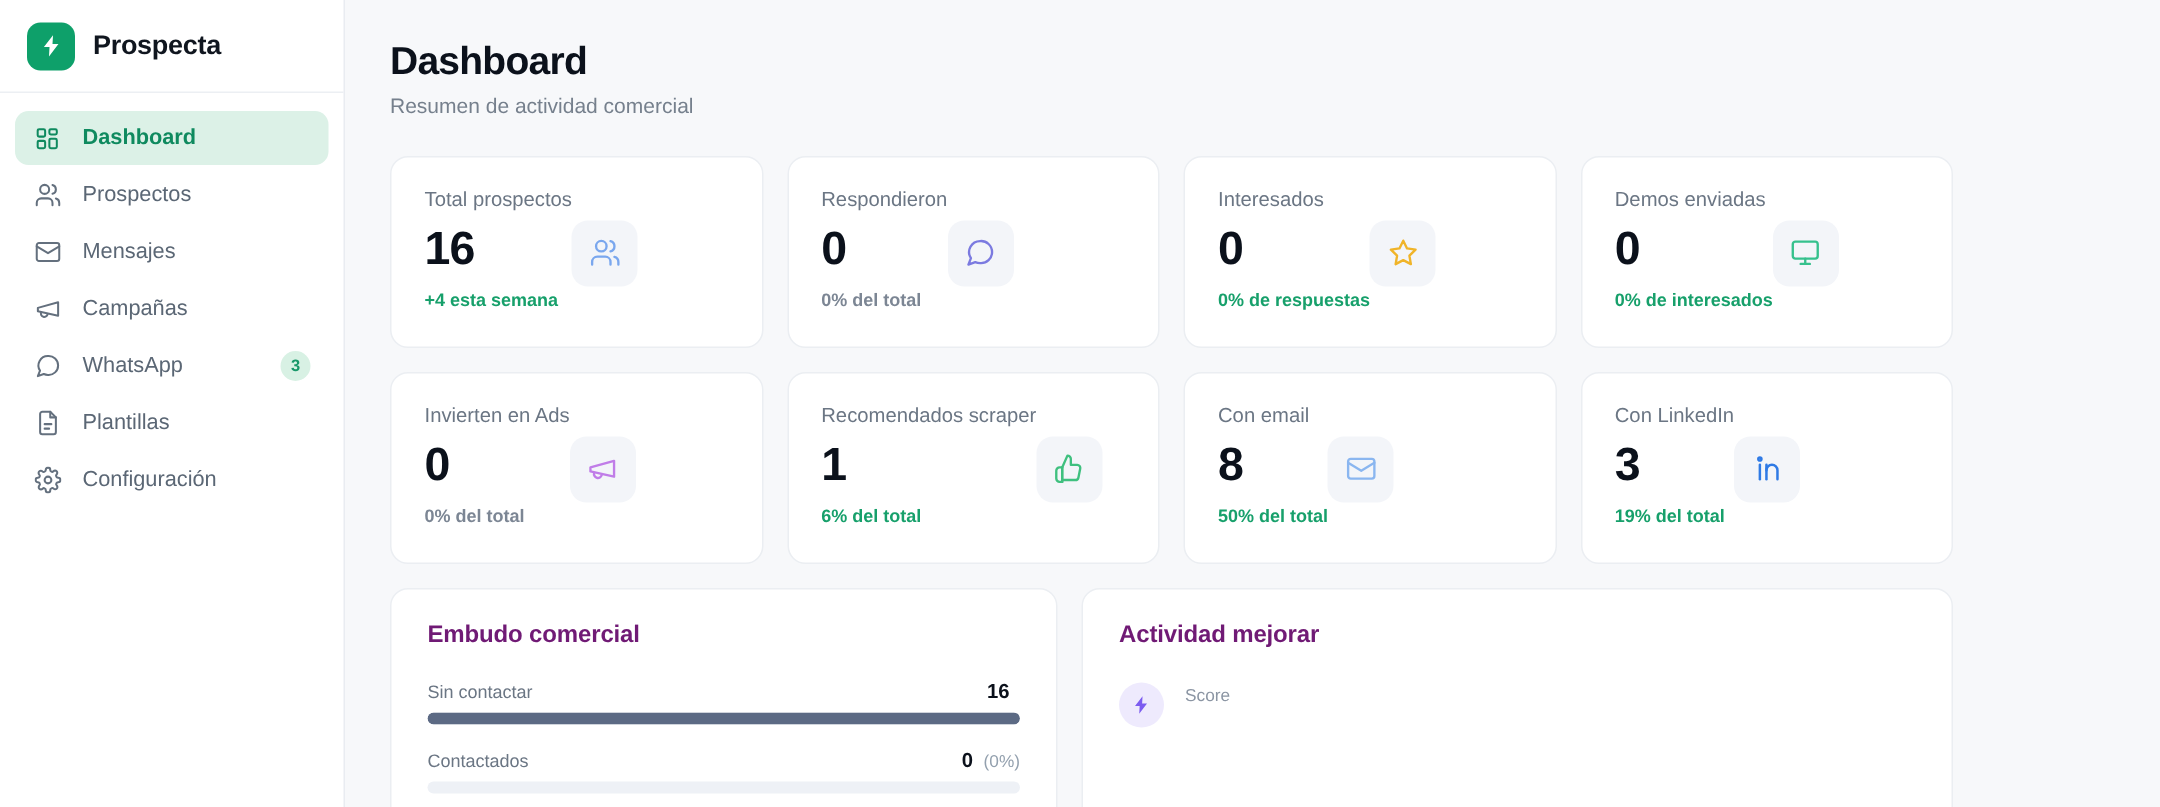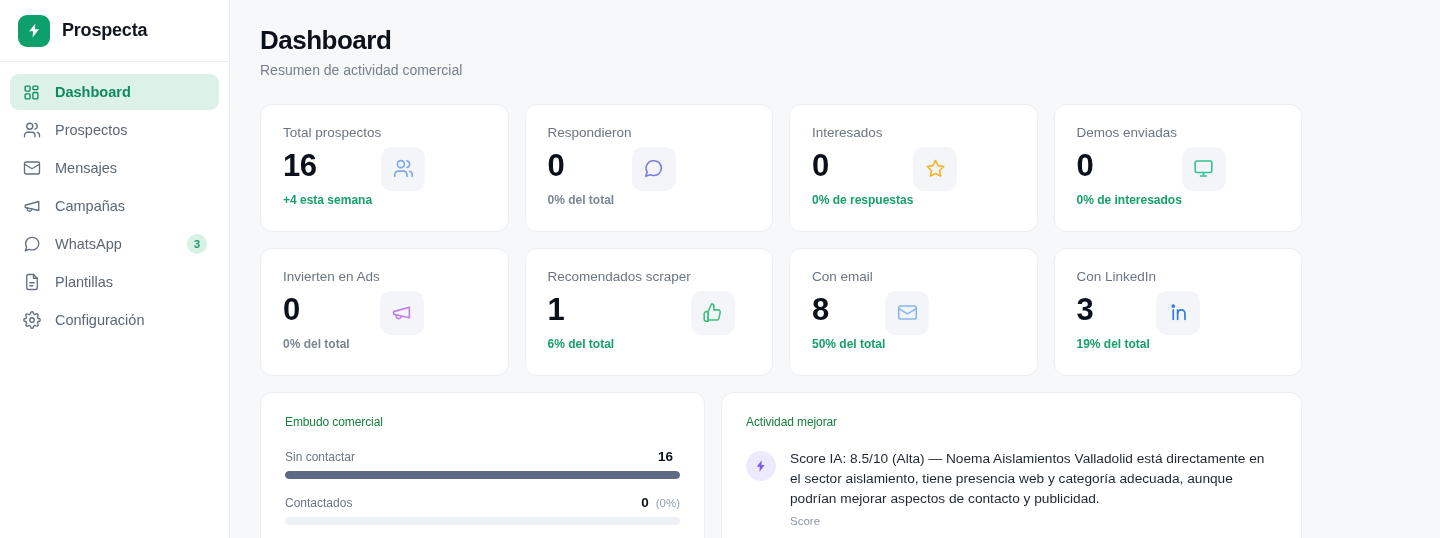--- a/index.html
+++ b/index.html
@@ -104,21 +104,21 @@
     gap: 16px;
     margin-top: 16px;
   }
   .panel {
     background: #ffffff;
     border: 1px solid #ebeef2;
     border-radius: 12px;
     padding: 22px 24px;
     min-height: 160px;
   }
-  .panel-title { font-size: 12px; font-weight: 400; color: #15803d; letter-spacing: -0.1px; }
+  .panel-title { font-size: 16px; font-weight: 700; color: #701a75; letter-spacing: -0.1px; }
 
   .funnel { margin-top: 20px; display: flex; flex-direction: column; gap: 16px; }
   .funnel-row { display: flex; flex-direction: column; gap: 7px; }
   .funnel-head { display: flex; align-items: baseline; justify-content: space-between; }
   .funnel-name { font-size: 12px; color: #6b7684; }
   .funnel-nums { display: flex; align-items: baseline; gap: 7px; }
   .funnel-count { font-size: 13.5px; font-weight: 700; color: #0b111b; }
   .funnel-pct { font-size: 11.5px; color: #93a0ae; }
   .bar-track { height: 8px; border-radius: 999px; background: #eef1f6; width: 100%; overflow: hidden; }
   .bar-fill { height: 100%; border-radius: 999px; background: #5c6a84; }
@@ -394,21 +394,20 @@
       <div class="panel">
         <div class="panel-title">Actividad mejorar</div>
         <div class="activity">
           <div class="activity-item">
             <span class="activity-avatar">
               <svg width="14" height="14" viewBox="0 0 24 24" fill="#7c5cf0" aria-hidden="true">
                 <path d="M13.2 2 4.6 13.2h5.3L9.4 22l8.9-11.6h-5.6z"></path>
               </svg>
             </span>
             <div class="activity-body">
-              <div class="activity-text">Score IA: 8.5/10 (Alta) — Noema Aislamientos Valladolid está directamente en el sector aislamiento, tiene presencia web y categoría adecuada, aunque podrían mejorar aspectos de contacto y publicidad.</div>
               <div class="activity-time">Score</div>
             </div>
           </div>
         </div>
       </div>
 
     </section>
 
   </main>
 </div>

